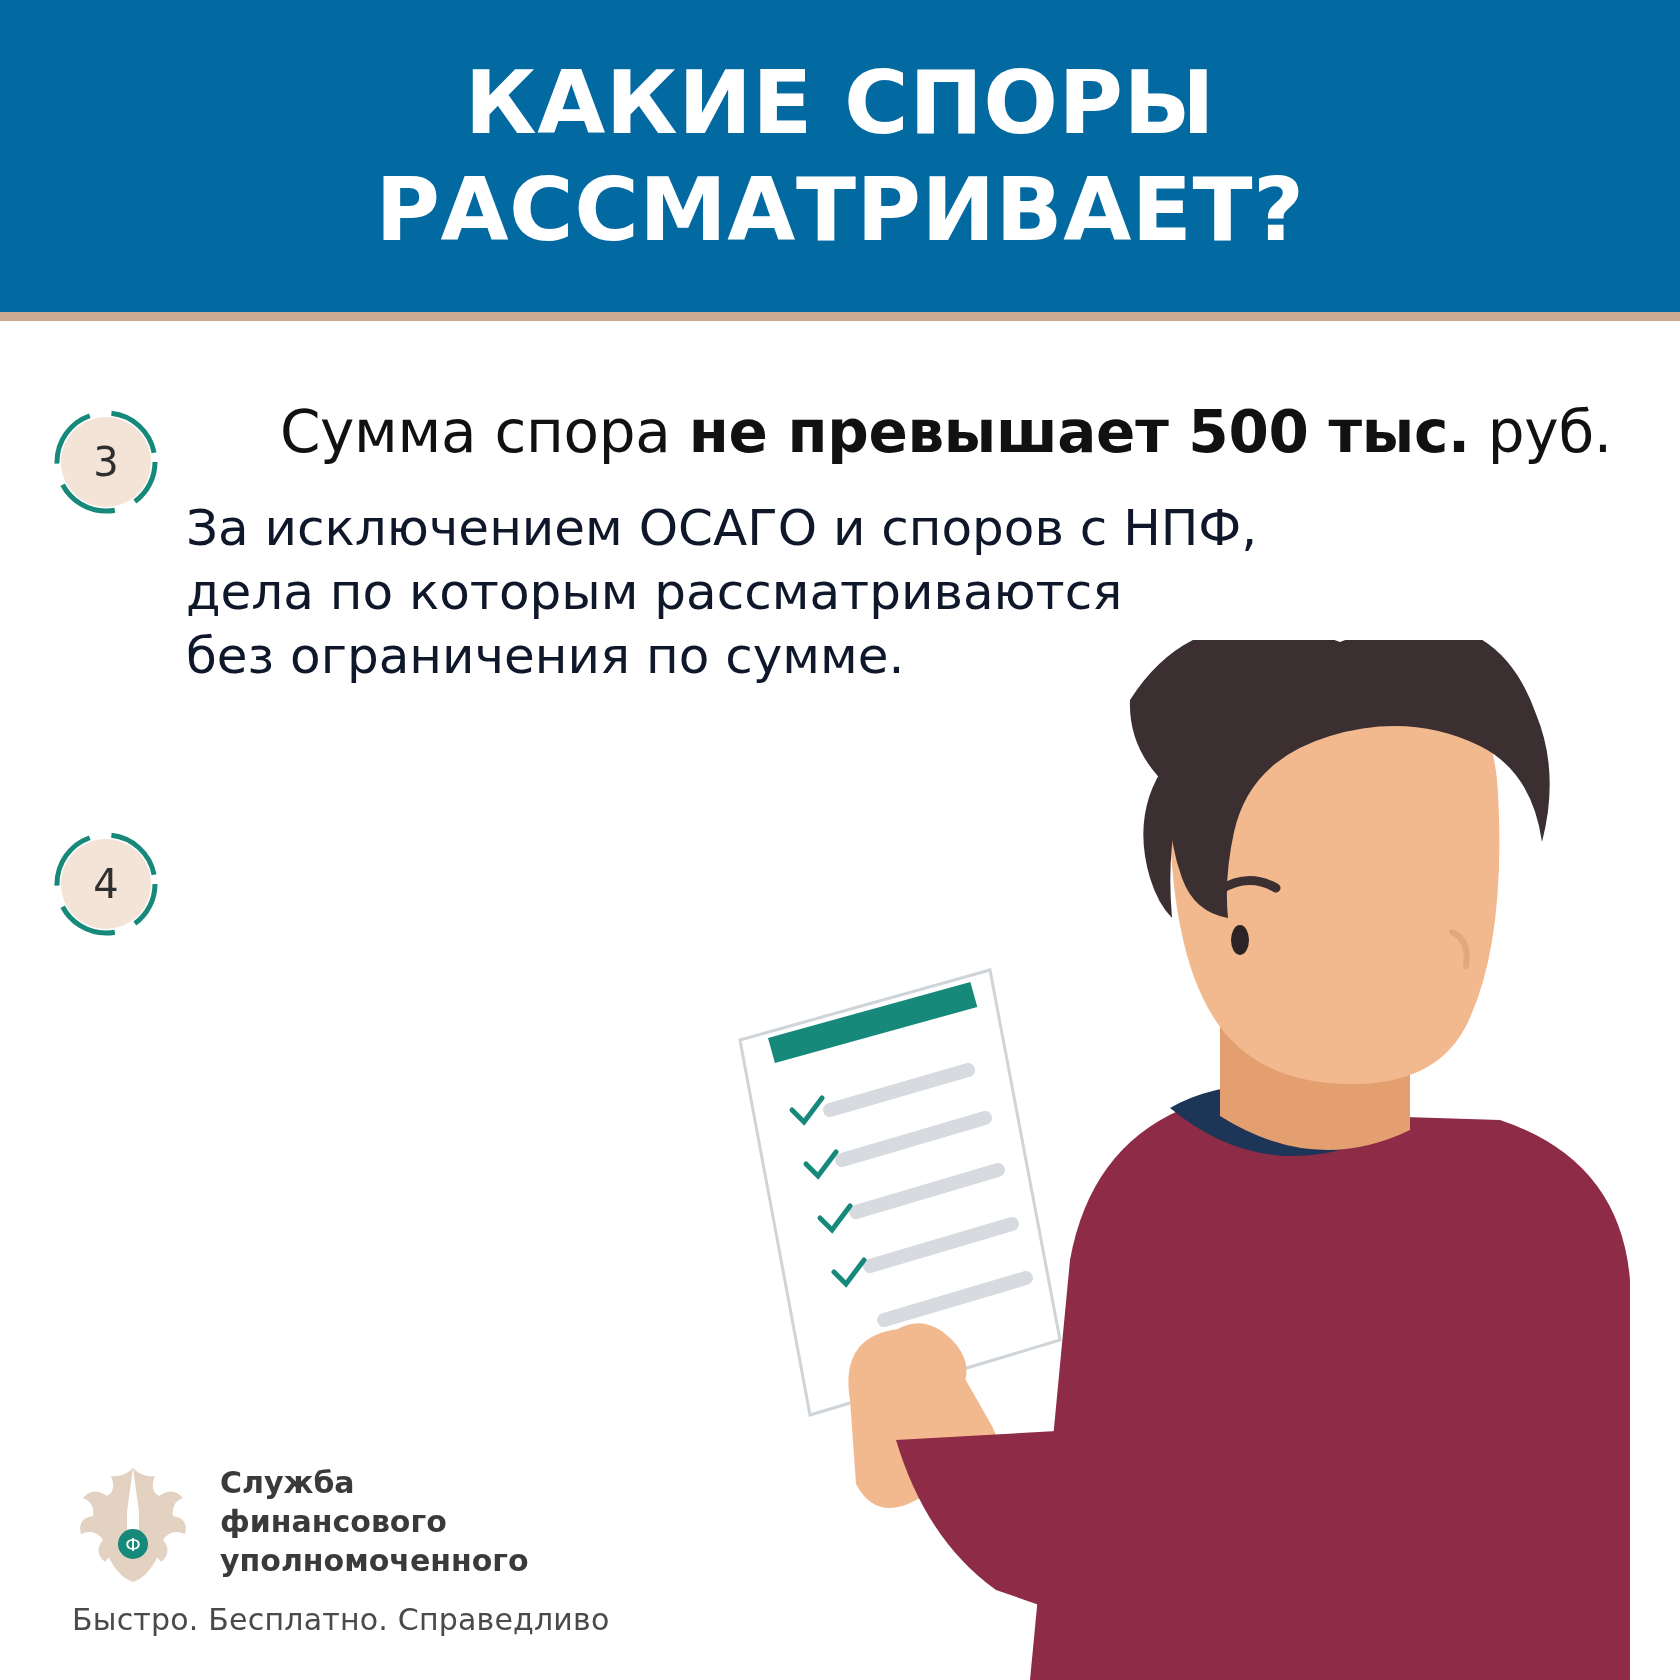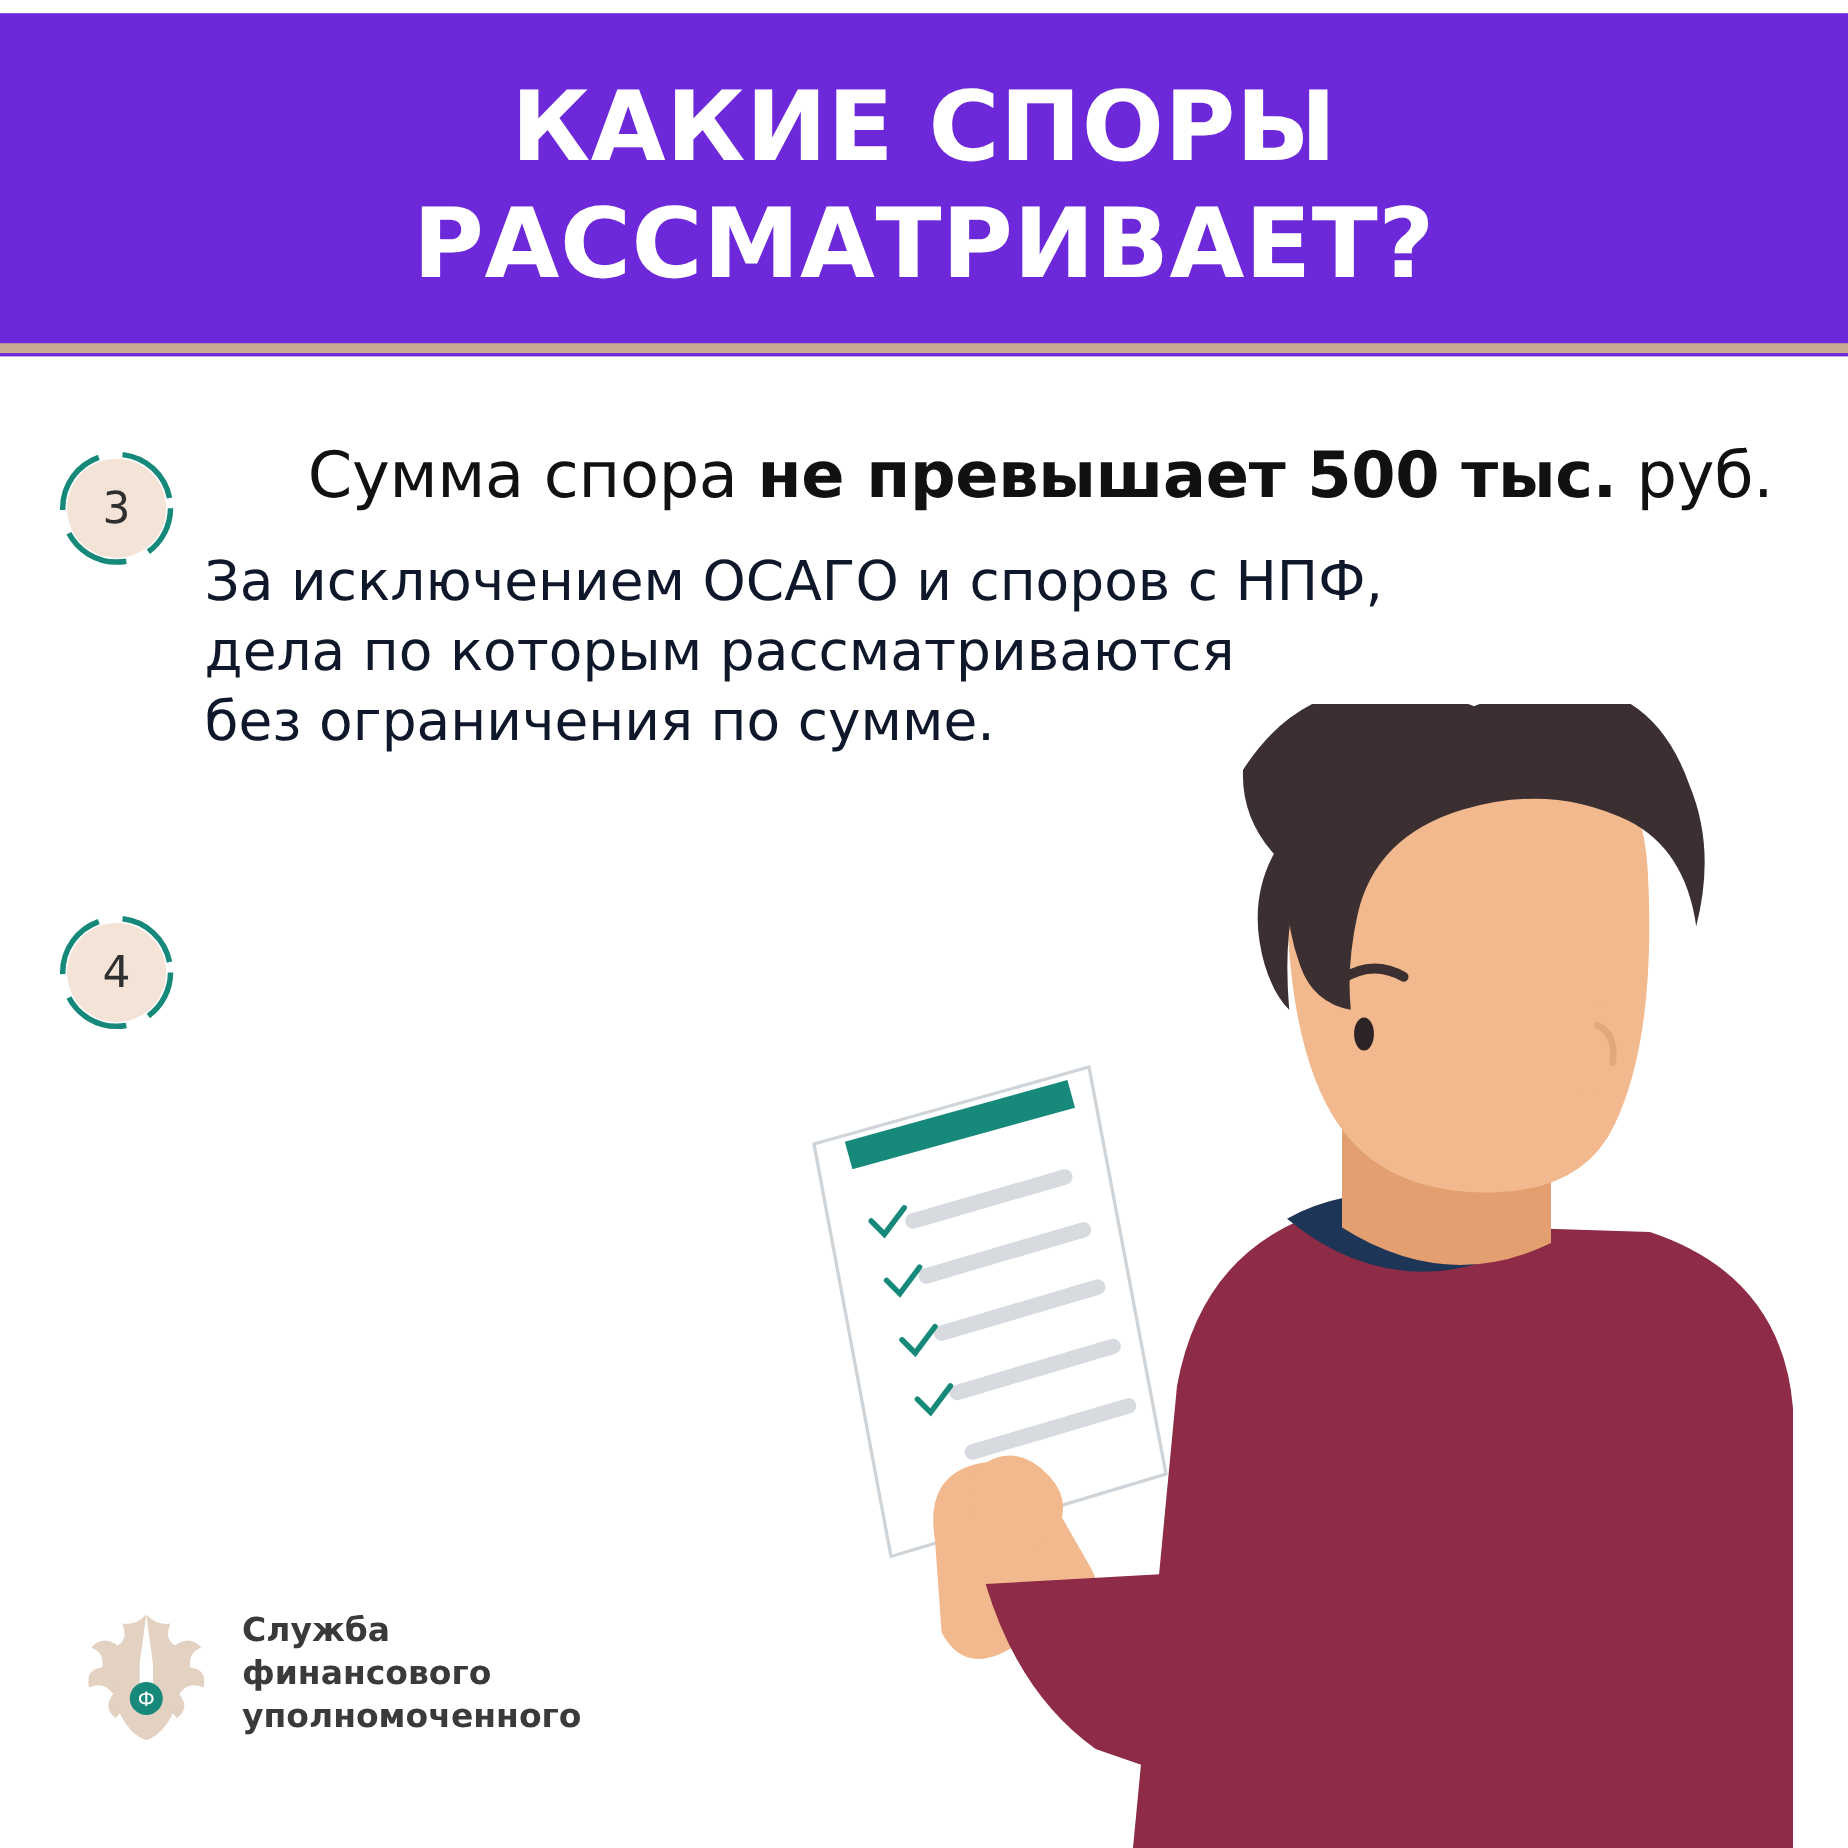--- a/index.html
+++ b/index.html
@@ -15,24 +15,24 @@
     width: 1680px;
     height: 1680px;
     background: #ffffff;
     overflow: hidden;
   }
 
   
   .header {
     position: absolute;
     left: 0;
-    top: 12px;
+    top: 0;
     width: 1680px;
     height: 312px;
-    background: #6d28d9;
+    background: #0369a1;
     display: flex;
     align-items: center;
     justify-content: center;
   }
   .header-title {
     color: #ffffff;
     font-size: 88px;
     font-weight: bold;
     line-height: 1.22;
     text-align: center;
@@ -254,15 +254,16 @@
         </g>
         <g fill="#16897a">
           <circle cx="61" cy="84" r="15"></circle>
         </g>
         <text x="61" y="91" font-size="18" text-anchor="middle" fill="#ffffff" font-family="DejaVu Sans, sans-serif">Ф</text>
       </svg>
       <div class="logo-text">Служба
 финансового
 уполномоченного</div>
     </div>
+    <div class="logo-slogan">Быстро. Бесплатно. Справедливо</div>
   </div>
 
 </div>
 
 </body></html>

